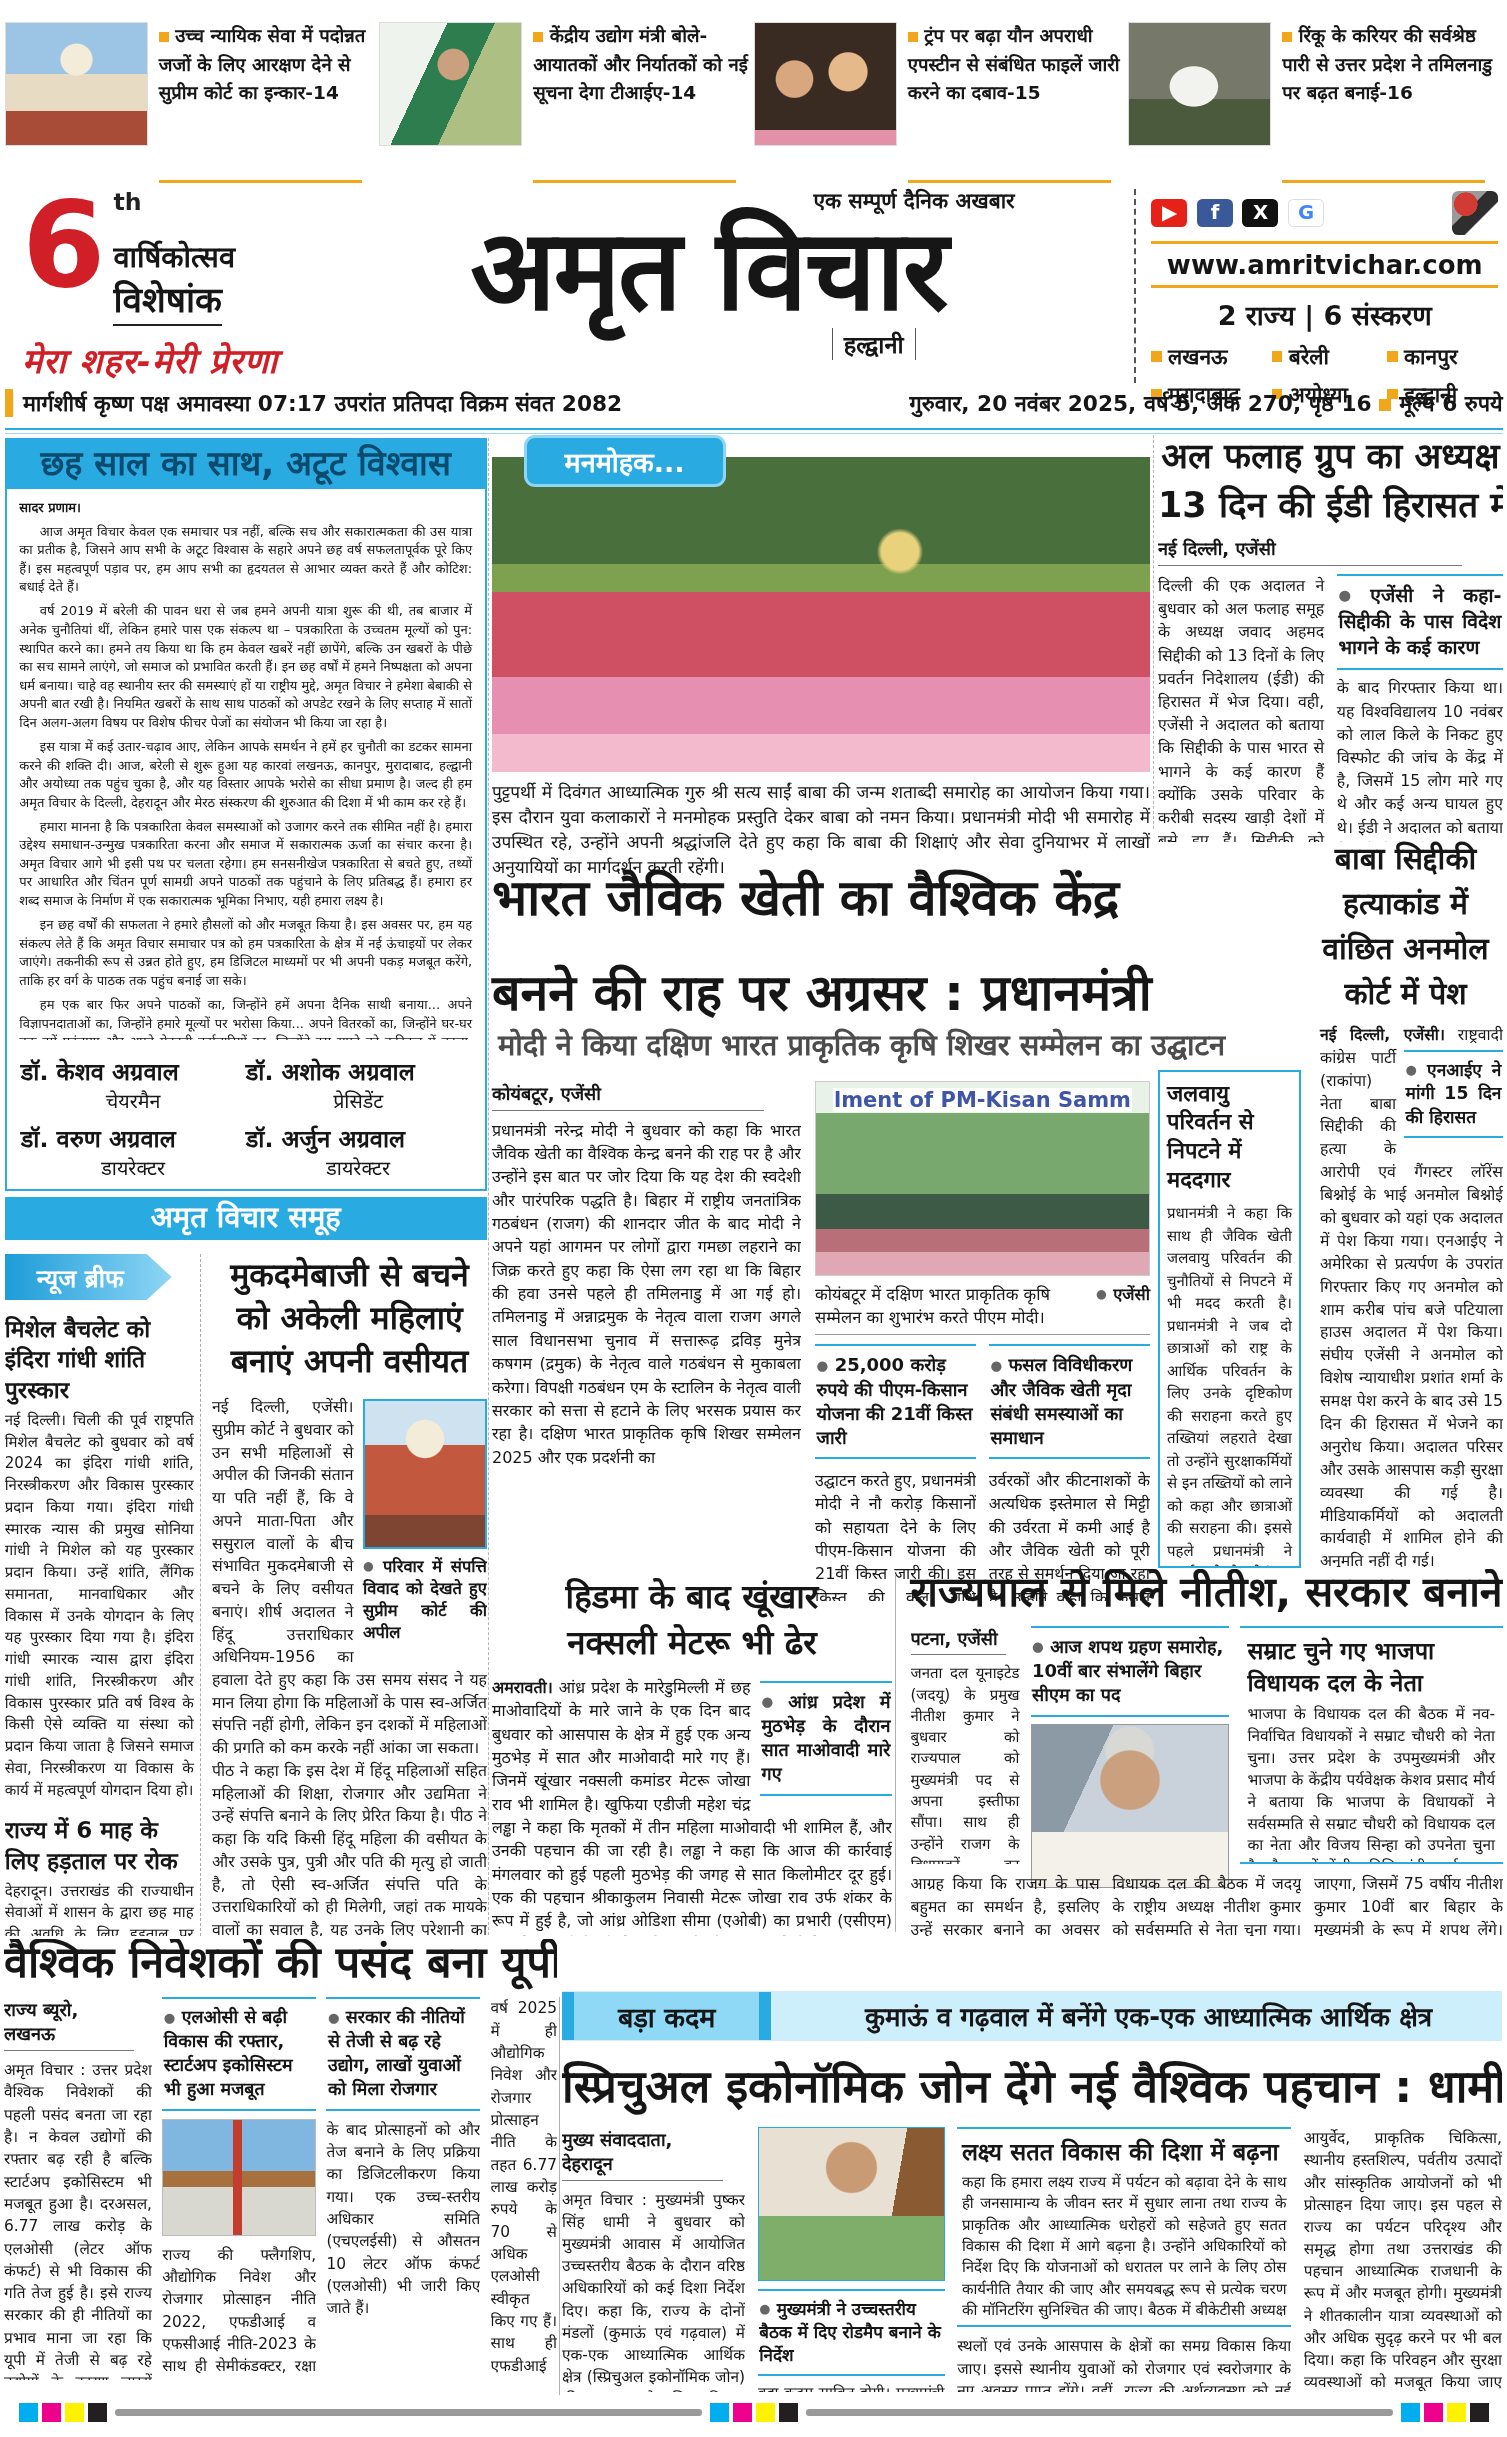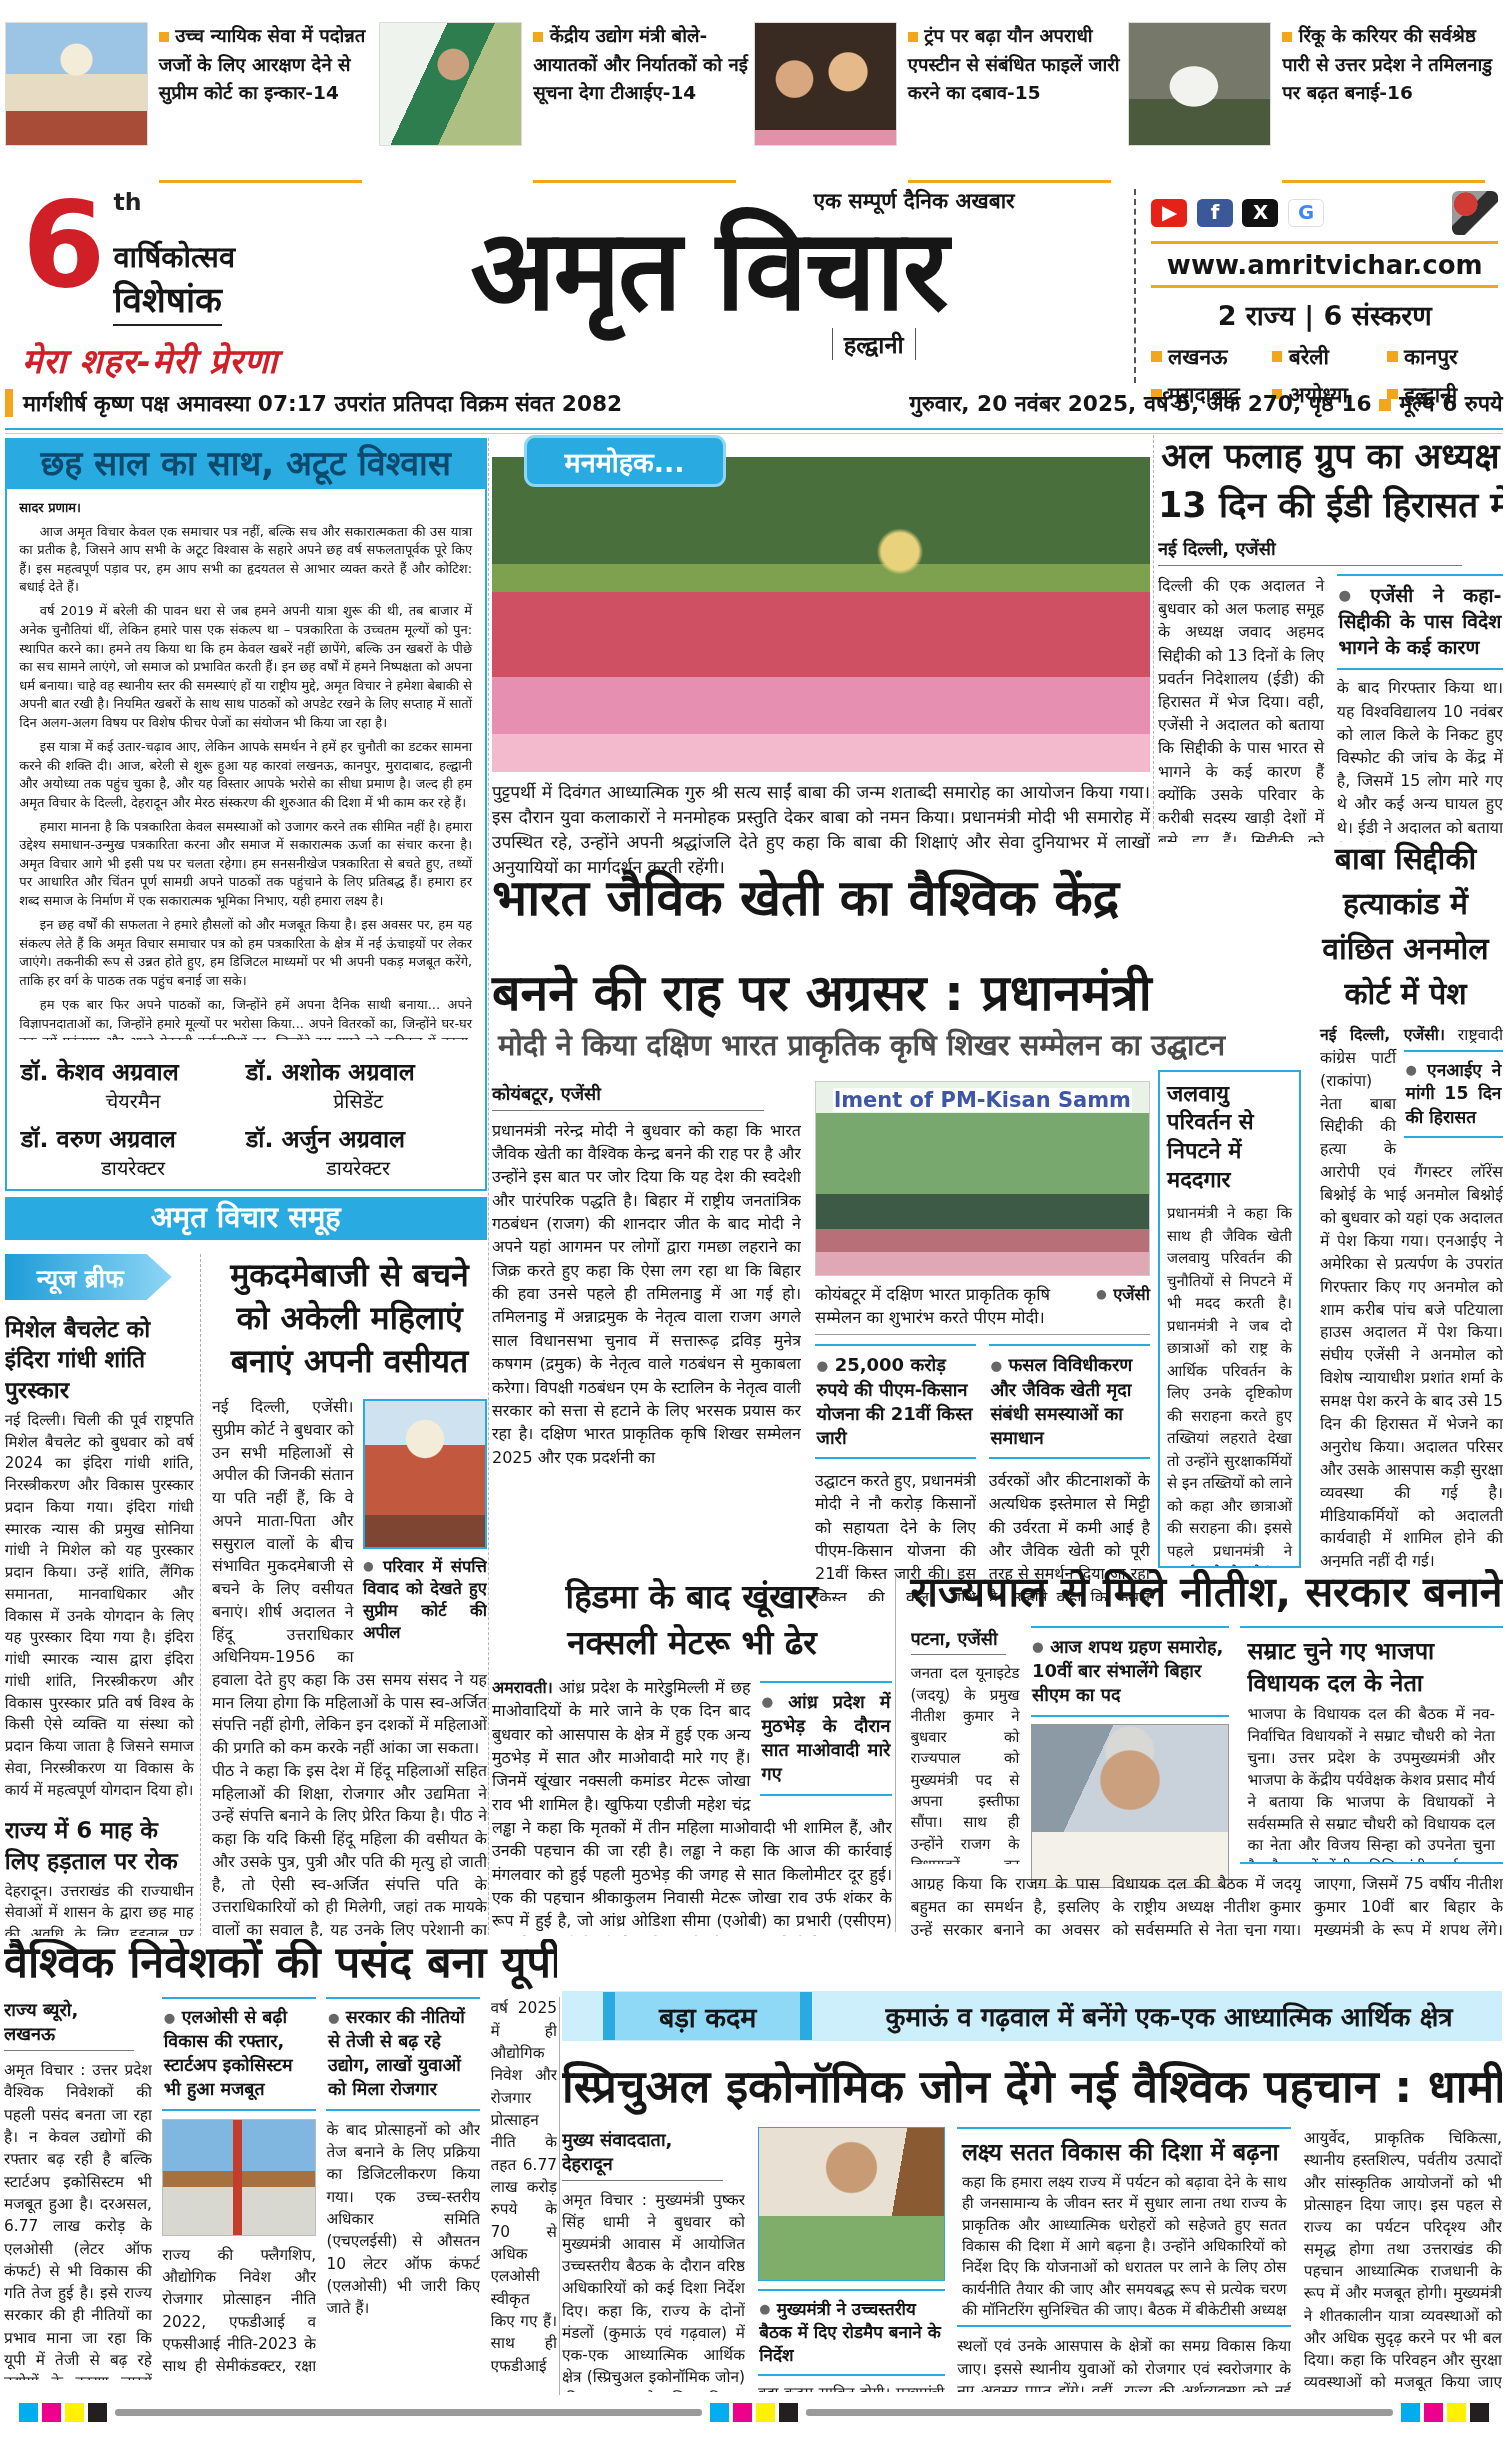--- a/index.html
+++ b/index.html
@@ -155,21 +155,21 @@
   #up .c3{width:154px; flex:none;}
   #up .c4{flex:1;}
   #up .bb{font-size:17.7px; margin-bottom:7.9px;}
   #up .iphoto{height:117px; border:0.8px solid #bbb; margin-bottom:7.9px; background:
       linear-gradient(90deg, rgba(0,0,0,0) 0 46%, #c23d2e 46% 52%, rgba(0,0,0,0) 52%),
       linear-gradient(180deg,#7fb7e0 0 44%, #a6713f 44% 58%, #d8d7d0 58%);}
 
   
   #dhami{left:562px; top:1991px; width:940px; height:405px; overflow:hidden;}
   #dhami .strip{height:50px; background:var(--lcyan); display:flex; align-items:center; gap:23.6px;}
-  #dhami .kick{background:#8fd9f7; border-left:12.6px solid var(--cyan); border-right:12.6px solid var(--cyan); font-size:27px; font-weight:bold; padding:5.5px 44px; margin-left:41px; white-space:nowrap;}
+  #dhami .kick{background:#8fd9f7; border-left:12.6px solid var(--cyan); border-right:12.6px solid var(--cyan); font-size:27px; font-weight:bold; padding:5.5px 44px; white-space:nowrap;}
   #dhami .striptext{flex:1; font-size:26px; font-weight:bold; text-align:center; white-space:nowrap; overflow:hidden;}
   #dhami .head{font-size:45px; font-weight:900; margin-top:12.6px; white-space:nowrap;}
   #dhami .row{display:flex; gap:12.6px; margin-top:12.6px; height:265px;}
   #dhami .row > div{overflow:hidden;}
   #dhami .txt{font-size:15.4px; line-height:1.44; text-align:justify;}
   #dhami .c1{width:183px; flex:none;}
   #dhami .c2{width:187px; flex:none;}
   #dhami .dphoto{height:154px; border:1.6px solid var(--cyan); margin-bottom:7.9px; background:
       radial-gradient(circle at 50% 26%, #c99b74 0 17%, rgba(0,0,0,0) 18%),
       linear-gradient(0deg,#7fae6b 0 42%, rgba(0,0,0,0) 42%), linear-gradient(100deg,#e8e0d2 0 70%, #8a5a33 70%);}

